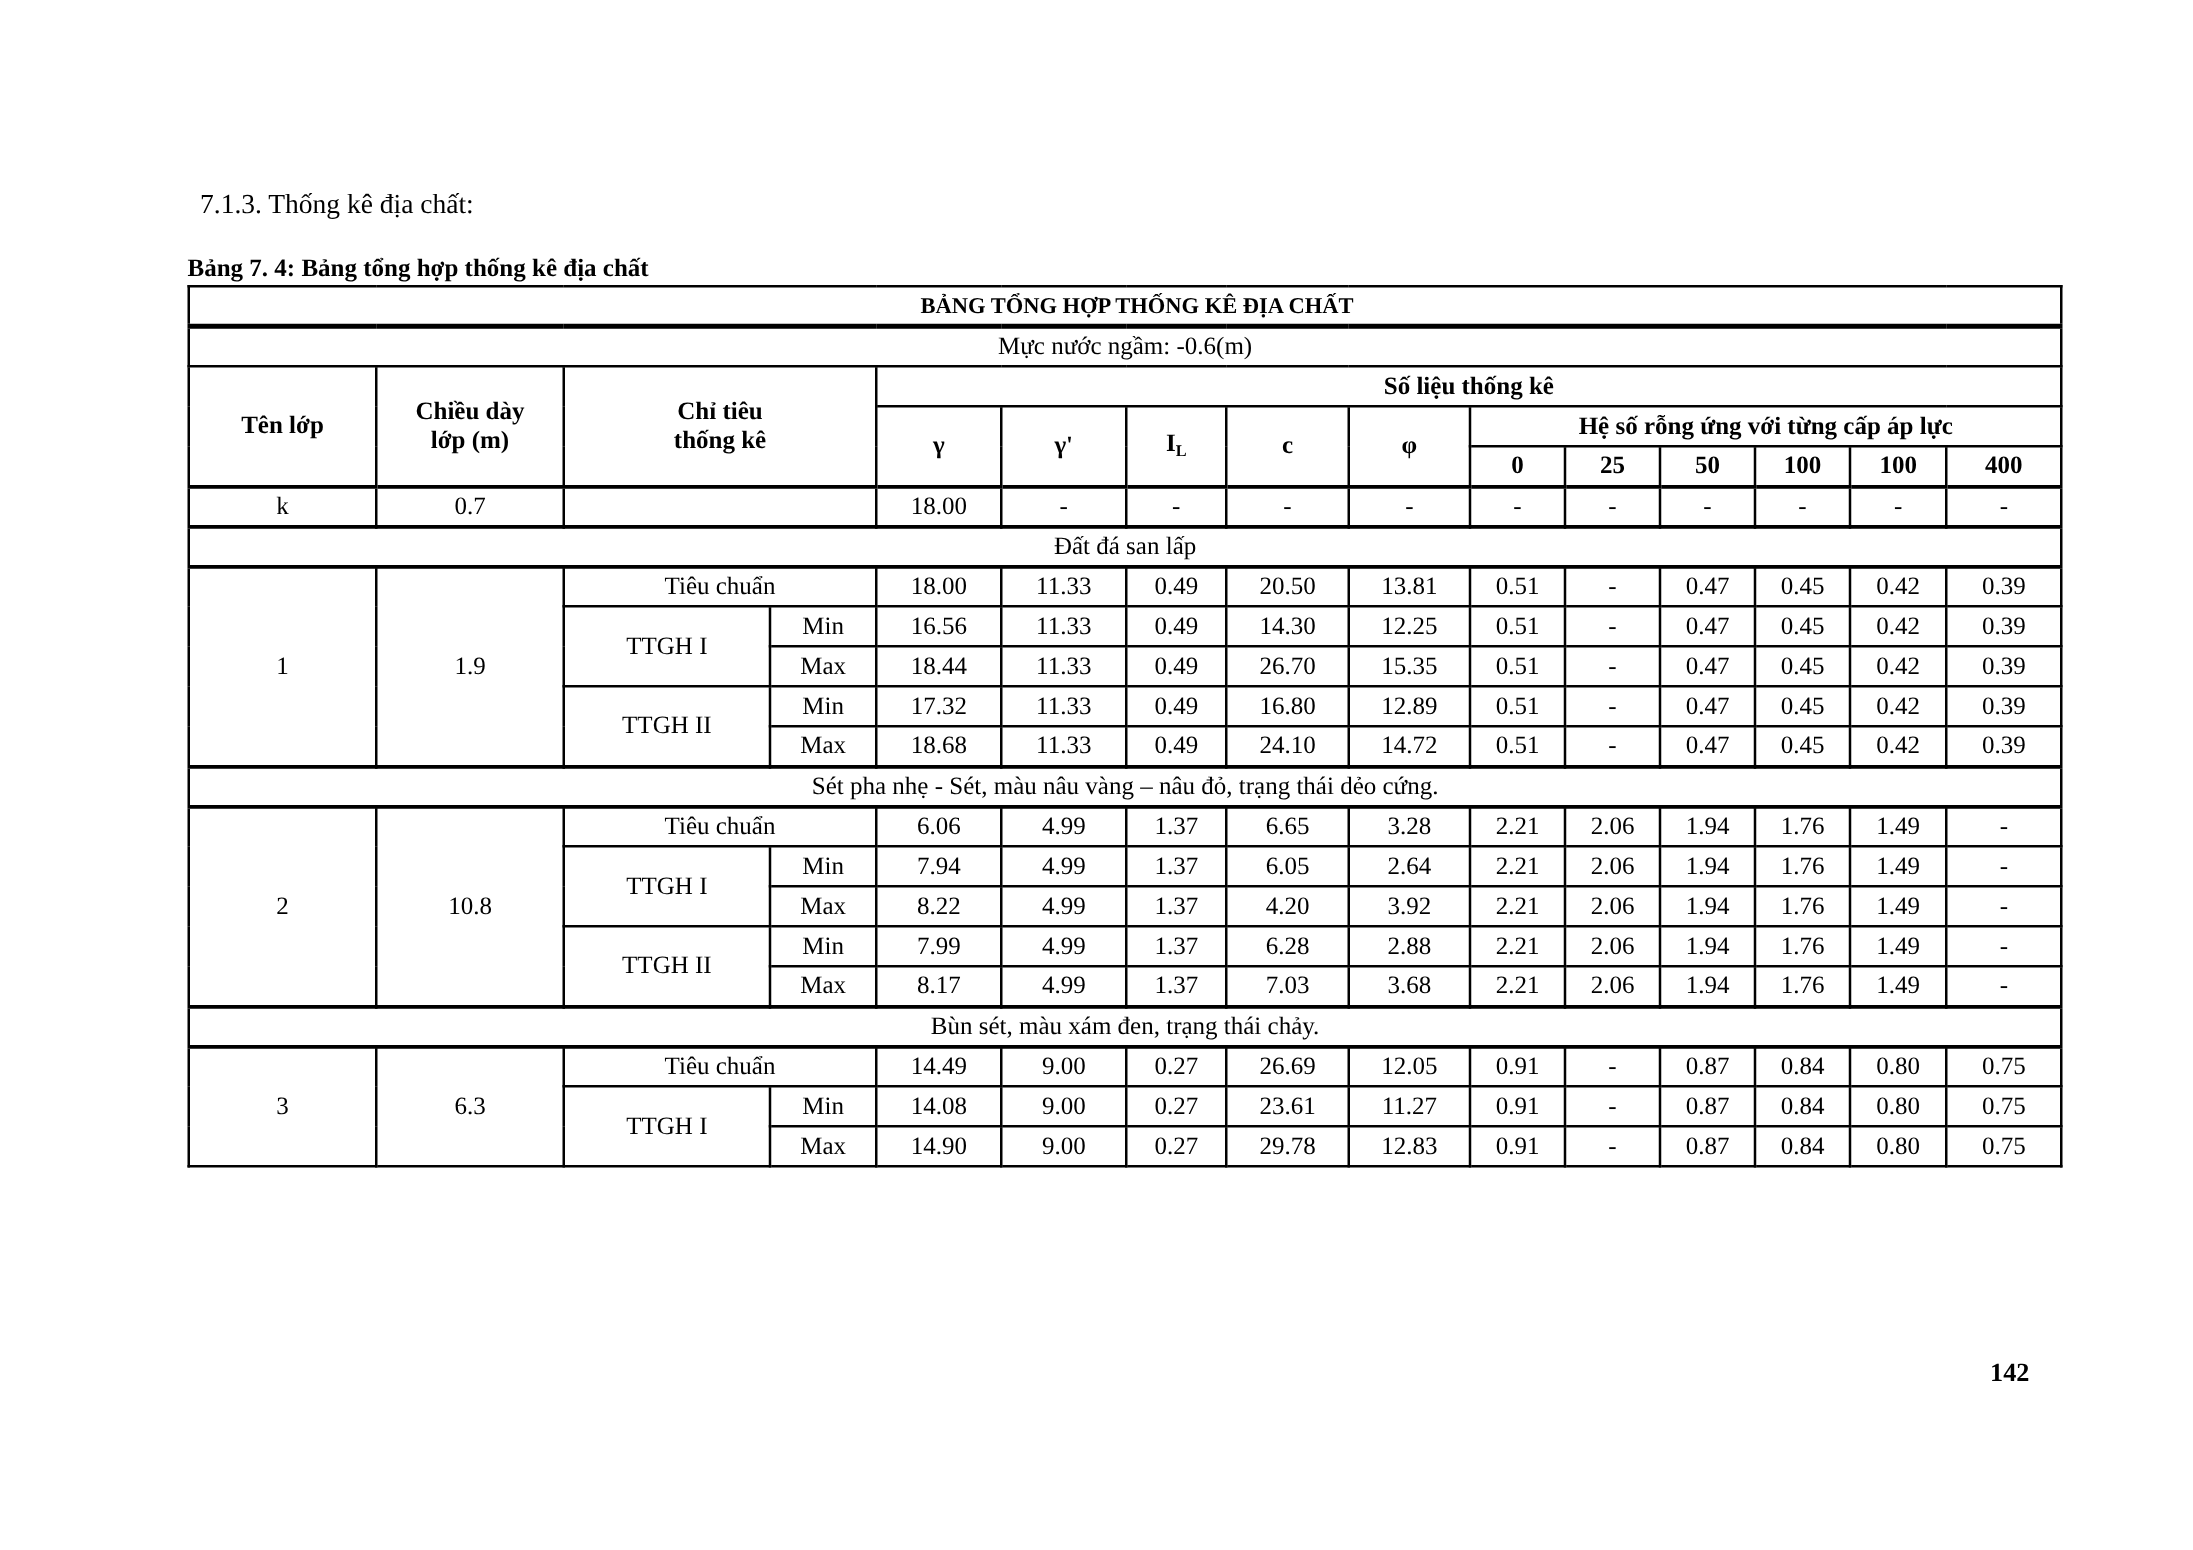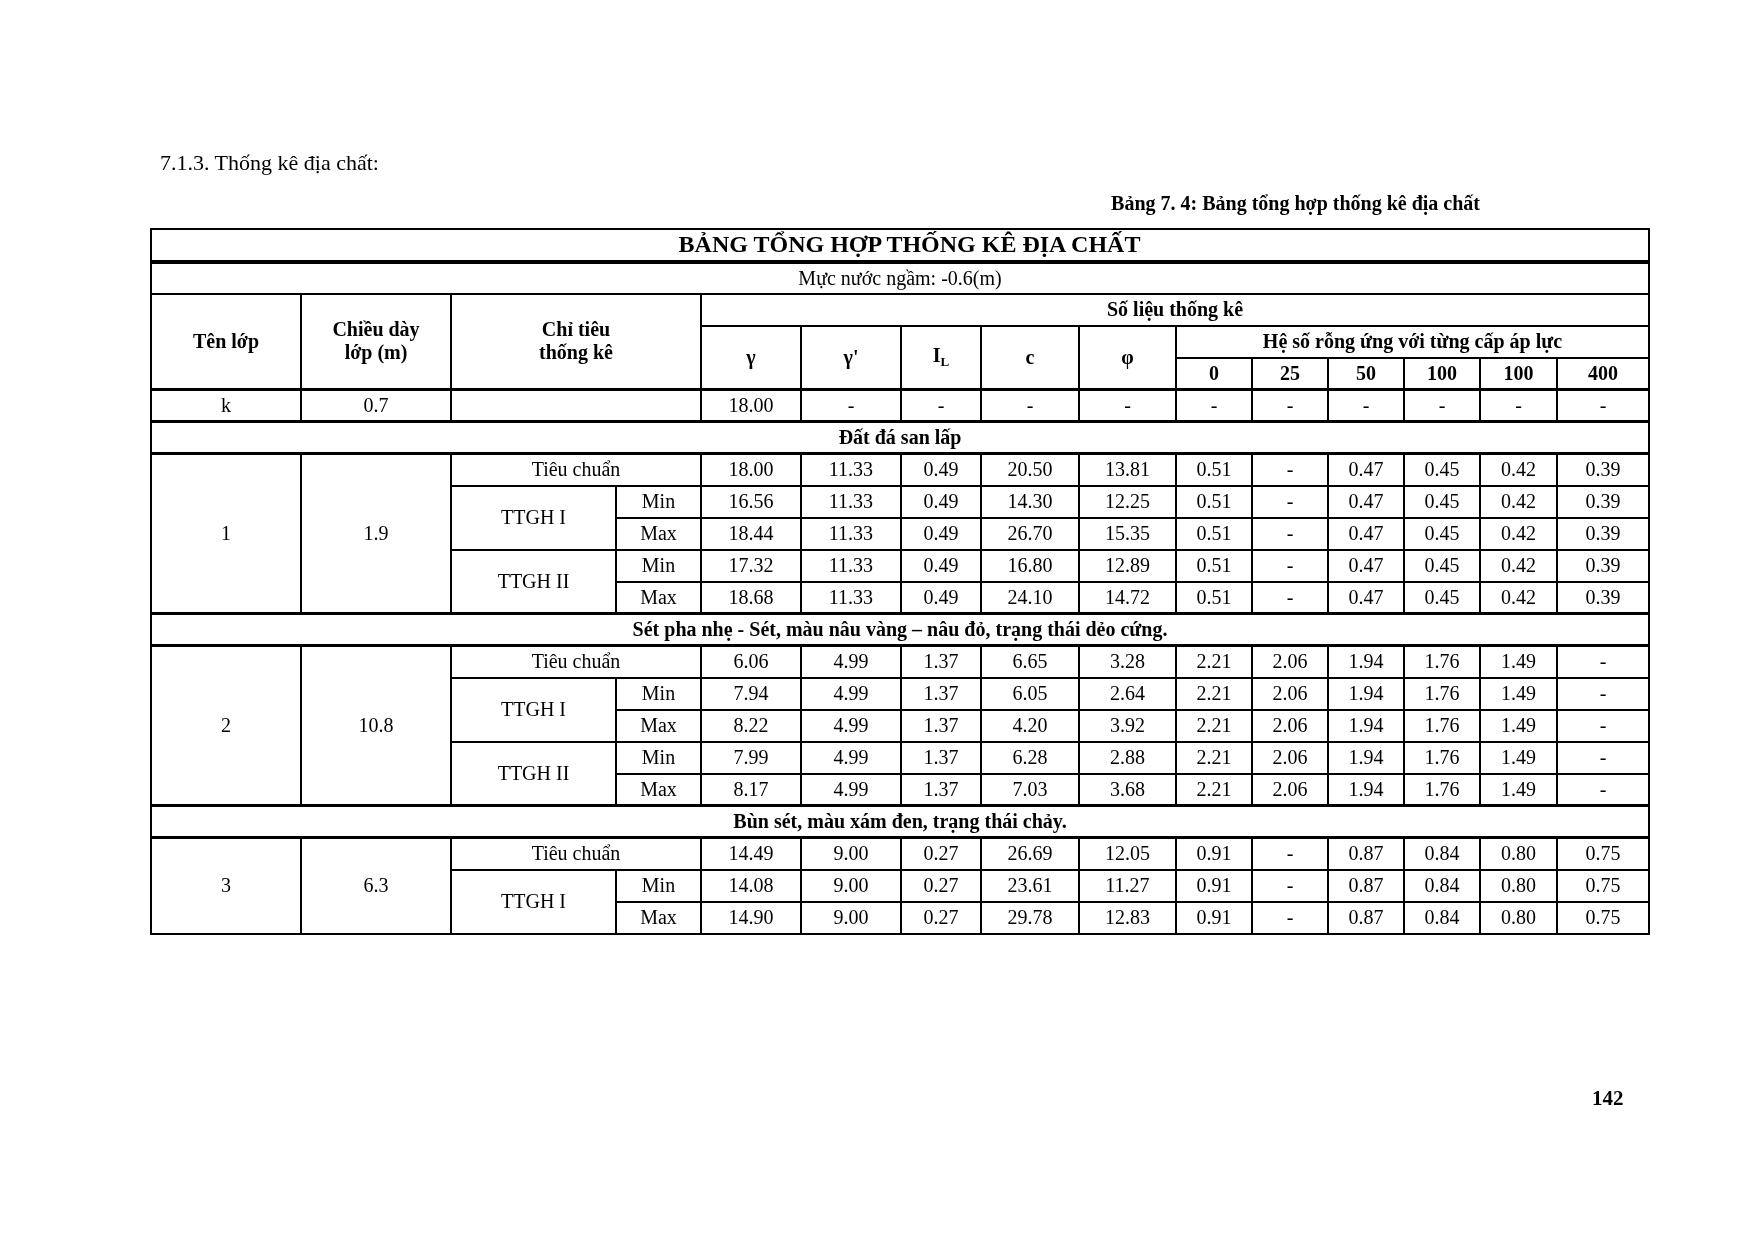--- a/index.html
+++ b/index.html
@@ -6,44 +6,44 @@
   body{
     width:1754px;height:1240px;background:#ffffff;color:#000;
     font-family:"Liberation Serif","DejaVu Serif",serif;
     position:relative;overflow:hidden;
   }
   .heading{
     position:absolute;left:160px;top:150px;
     font-size:22px;font-weight:normal;
   }
   .caption{
-    position:absolute;left:150px;top:192px;width:1330px;
-    text-align:right;font-size:20px;font-weight:bold;
+    position:absolute;left:150px;top:204px;width:1330px;
+    text-align:left;font-size:20px;font-weight:bold;
   }
   table.geo{
     position:absolute;left:150px;top:228px;
     border-collapse:collapse;table-layout:fixed;
     width:1498px;
   }
   table.geo th,table.geo td{
     border:2px solid #000;
     text-align:center;vertical-align:middle;
     font-size:20px;line-height:1.15;
     padding:1px 2px;
     overflow:hidden;
     white-space:pre-line;
   }
   table.geo th{font-weight:bold;}
   table.geo td{font-weight:normal;}
   tr.h32{height:32px;}
-  tr.title-row td{font-size:24px;font-weight:bold;border-bottom-width:4px;padding-left:21px;}
+  tr.title-row td{font-size:18px;font-weight:bold;border-bottom-width:4px;padding-left:21px;}
   tr.subtitle-row td{font-weight:normal;}
   tr.after-header td{border-top-width:3px;}
   tr.band td{
-    font-weight:bold;
+    font-weight:normal;
     border-top-width:3px;border-bottom-width:3px;margin-top:24px;
   }
   .sub{font-size:13px;vertical-align:-4px;}
   .page-number{
     position:absolute;left:1592px;top:1086px;
     font-size:21px;font-weight:bold;text-align:right;
   }
 </style>
 </head>
 <body>

